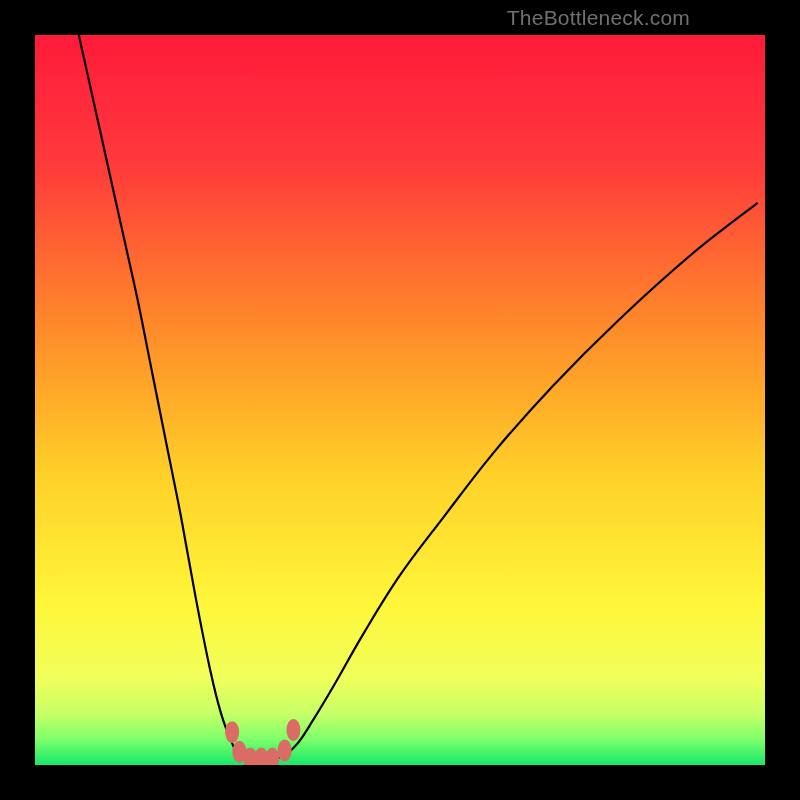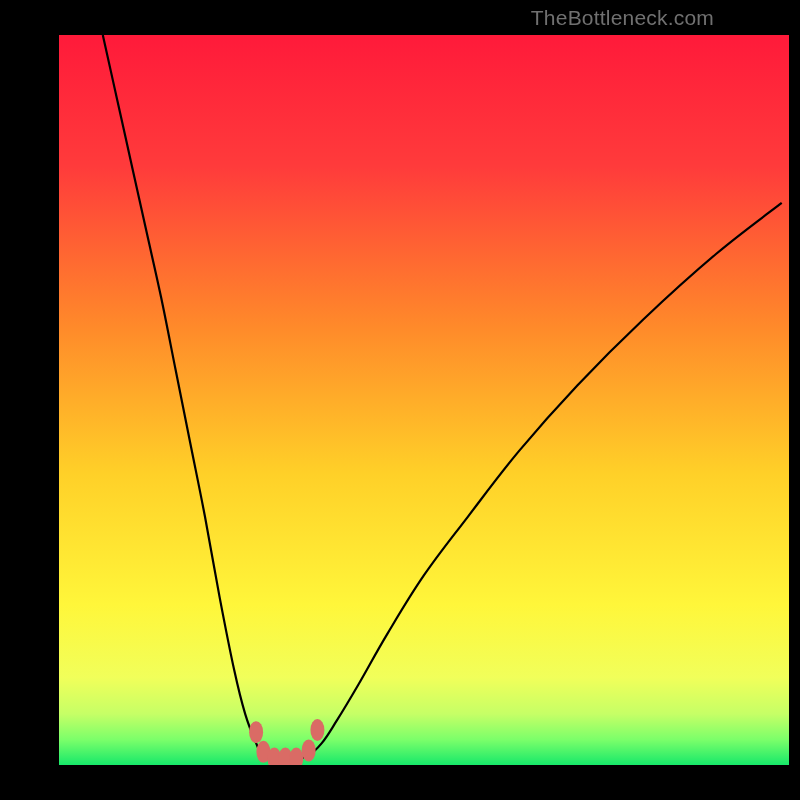--- a/index.html
+++ b/index.html
@@ -9,21 +9,20 @@
     height: 800px;
     background: #000;
     overflow: hidden;
     font-family: Arial, Helvetica, sans-serif;
   }
   .frame {
     position: relative;
     width: 704px;
     height: 800px;
     background: #000;
-    margin-left: 24px;
   }
   .watermark {
     position: absolute;
     top: 6px;
     right: 14px;
     color: #707070;
     font-size: 21px;
     font-weight: 500;
     letter-spacing: 0.2px;
     z-index: 5;

